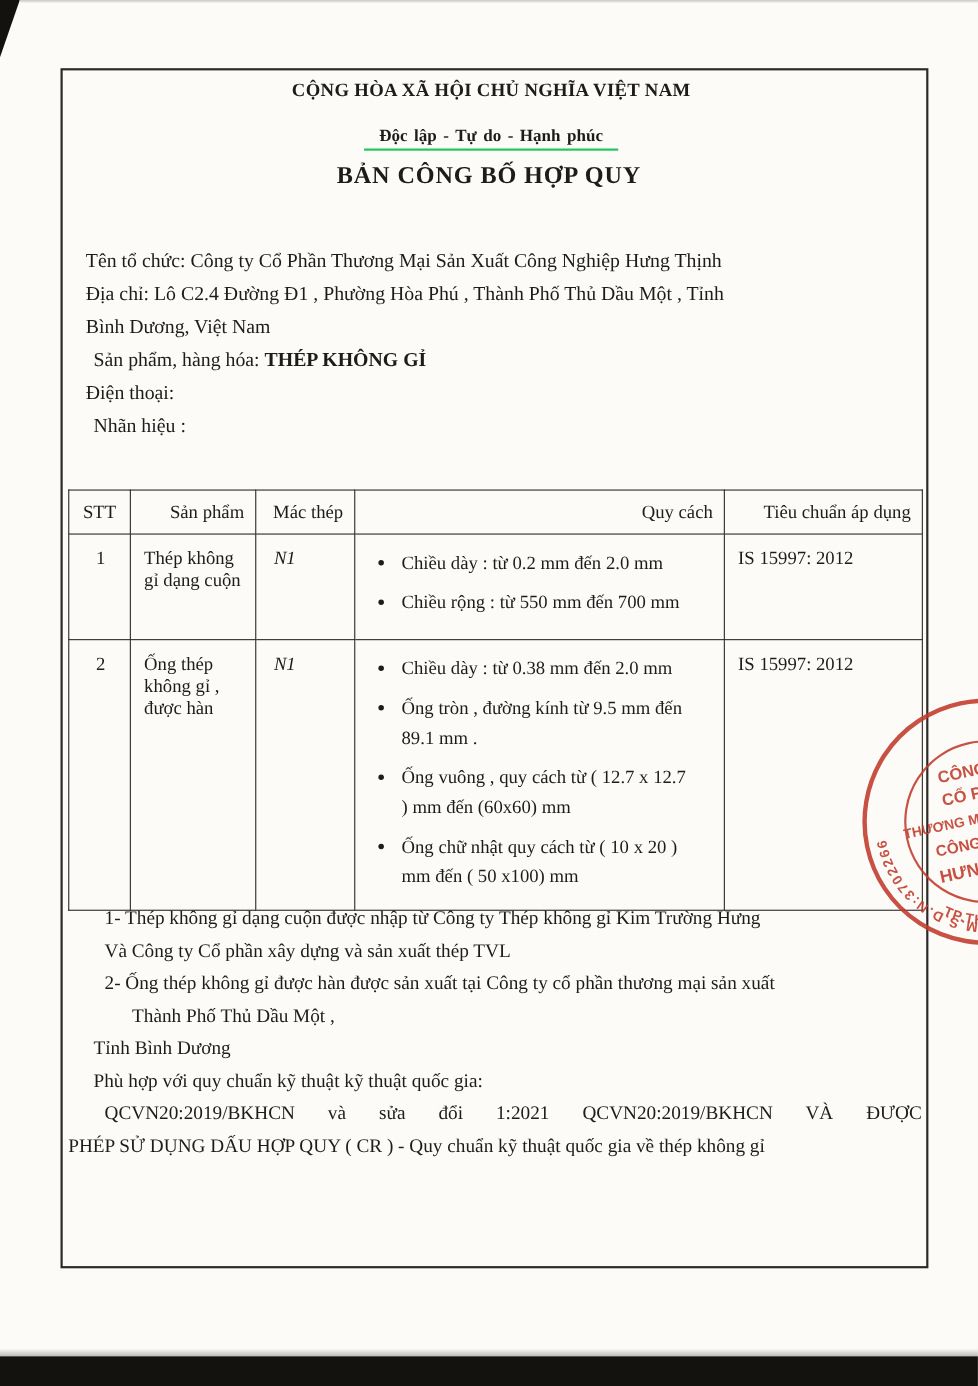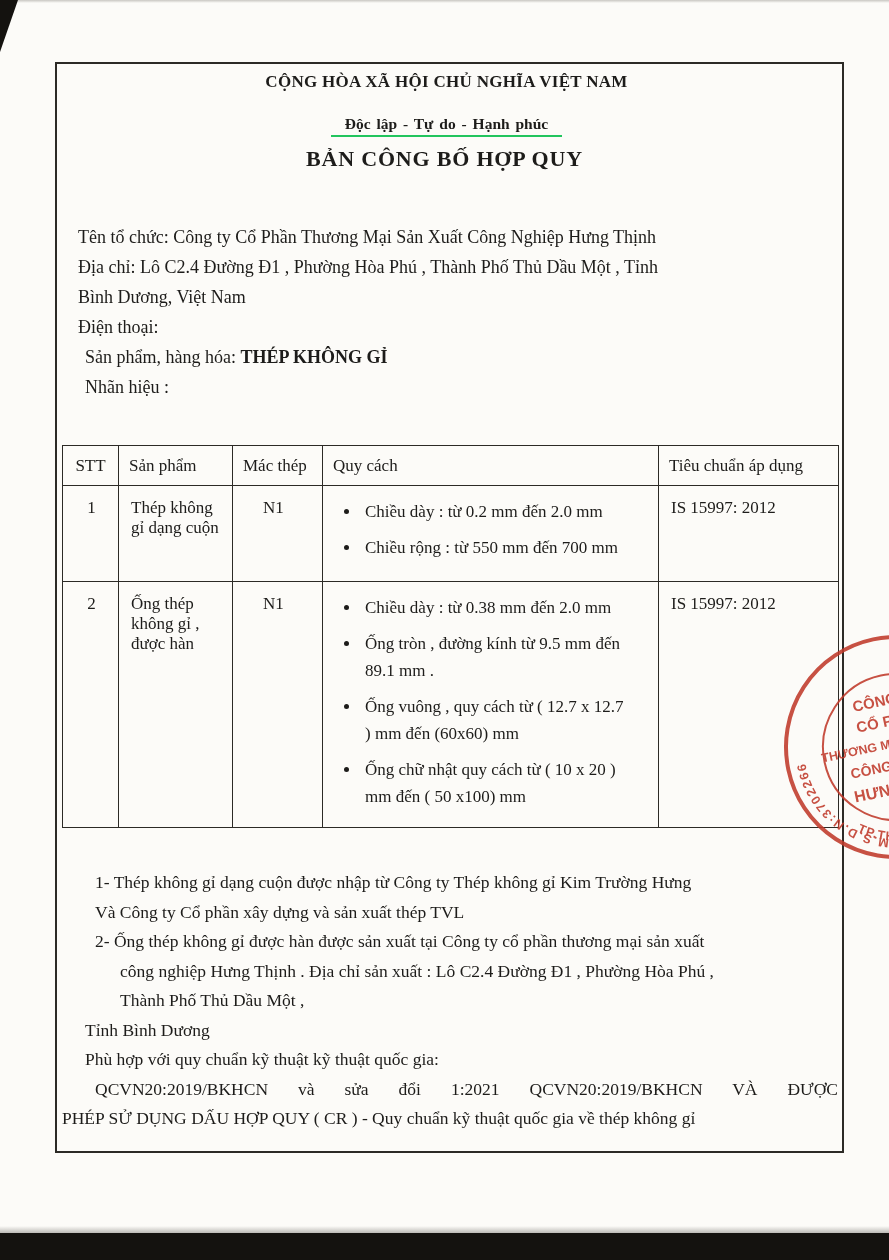--- a/index.html
+++ b/index.html
@@ -33,31 +33,31 @@
     font-size:17px; }
 
   .info { position:absolute; top:222px; left:78px; width:752px;
     font-size:18px; line-height:30px; }
   .info-line.indent { padding-left:7px; }
   .bold { font-weight:700; }
 
   table.spec-table { position:absolute; top:445px; left:62px; width:776px;
     border-collapse:collapse; font-size:17px; table-layout:fixed; }
   .spec-table th, .spec-table td { border:1.6px solid #2c2a26; box-sizing:border-box; }
-  .spec-table th { height:40px; font-weight:400; text-align:left;
+  .spec-table th { height:40px; font-weight:400; text-align:right;
     padding:2px 10px; vertical-align:middle; }
   .spec-table th.c-stt, .spec-table td.c-stt { text-align:center; }
   .spec-table td { vertical-align:top; padding:12px 10px 8px 12px; }
-  .spec-table td.c-grade { padding-left:30px; }
+  .spec-table td.c-grade { padding-left:16px;font-style:italic; }
   .spec-table td.c-specs { padding-right:26px; }
   tr.r1 { height:96px; } tr.r2 { height:242px; }
   ul.specs { margin:0; padding:0 0 0 26px; }
   ul.specs li { margin:0 0 9px 0; line-height:27px; padding-left:4px; }
 
-  .notes { position:absolute; top:868px; left:62px; width:776px;
+  .notes { position:absolute; top:820px; left:62px; width:776px;
     font-size:17.5px; line-height:29.5px; }
   .note.ind-a { padding-left:33px; }
   .note.ind-b { padding-left:58px; }
   .note.ind-c { padding-left:23px; }
   .note.justify-last { text-align:justify; text-align-last:justify; word-spacing:6px; }
 
   
   .stamp { position:absolute; top:622px; right:-132px; width:250px; height:250px;
     opacity:.88; transform:rotate(-12deg); }
   .stamp text { font-family:"Liberation Sans","DejaVu Sans",sans-serif; font-weight:700; }
@@ -75,25 +75,25 @@
     <div class="nat-title">CỘNG HÒA XÃ HỘI CHỦ NGHĨA VIỆT NAM</div><br>
     <span class="nat-motto">Độc lập - Tự do - Hạnh phúc</span>
   </div>
 
   <div class="doc-title">BẢN CÔNG BỐ HỢP QUY</div>
 
   <div class="info">
     <div class="info-line">Tên tổ chức: Công ty Cổ Phần Thương Mại Sản Xuất Công Nghiệp Hưng Thịnh</div>
     <div class="info-line">Địa chỉ: Lô C2.4 Đường Đ1 , Phường Hòa Phú , Thành Phố Thủ Dầu Một , Tỉnh</div>
     <div class="info-line">Bình Dương, Việt Nam</div>
-    <div class="info-line">Điện thoại:</div>
     <div class="info-line indent">
       <span>Sản phẩm, hàng hóa:</span>
       <span class="bold">THÉP KHÔNG GỈ</span>
     </div>
+    <div class="info-line">Điện thoại:</div>
     <div class="info-line indent">Nhãn hiệu :</div>
   </div>
 
   <table class="spec-table">
     <colgroup>
       <col style="width:56px">
         <col style="width:114px">
         <col style="width:90px">
         <col style="width:336px">
         <col style="width:180px">
@@ -134,21 +134,20 @@
         </td>
         <td class="c-std">IS 15997: 2012</td>
       </tr>
     </tbody>
   </table>
 
   <div class="notes">
     <div class="note ind-a">1-  Thép không gỉ dạng cuộn được nhập từ Công ty Thép không gỉ Kim Trường Hưng</div>
     <div class="note ind-a">Và Công ty Cổ phần xây dựng và sản xuất thép TVL</div>
     <div class="note ind-a">2-  Ống thép không gỉ được hàn được sản xuất tại Công ty cổ phần thương mại sản xuất</div>
-    <div class="note ind-b">công nghiệp Hưng Thịnh . Địa chỉ sản xuất : Lô C2.4 Đường Đ1 , Phường Hòa Phú ,</div>
     <div class="note ind-b">Thành Phố Thủ Dầu Một ,</div>
     <div class="note ind-c">Tỉnh Bình Dương</div>
     <div class="note ind-c">Phù hợp với quy chuẩn kỹ thuật kỹ thuật quốc gia:</div>
     <div class="note ind-a justify-last">QCVN20:2019/BKHCN và sửa đổi 1:2021 QCVN20:2019/BKHCN VÀ ĐƯỢC</div>
     <div class="note">PHÉP SỬ DỤNG DẤU HỢP QUY ( CR ) -  Quy chuẩn kỹ thuật quốc gia về thép không gỉ</div>
   </div>
 
   <svg class="stamp" viewBox="0 0 250 250" aria-hidden="true">
     <circle cx="125" cy="125" r="110" fill="none" stroke-width="4" stroke="#c03a2b"></circle>
     <circle cx="125" cy="125" r="73" fill="none" stroke-width="2" stroke="#c03a2b"></circle>

